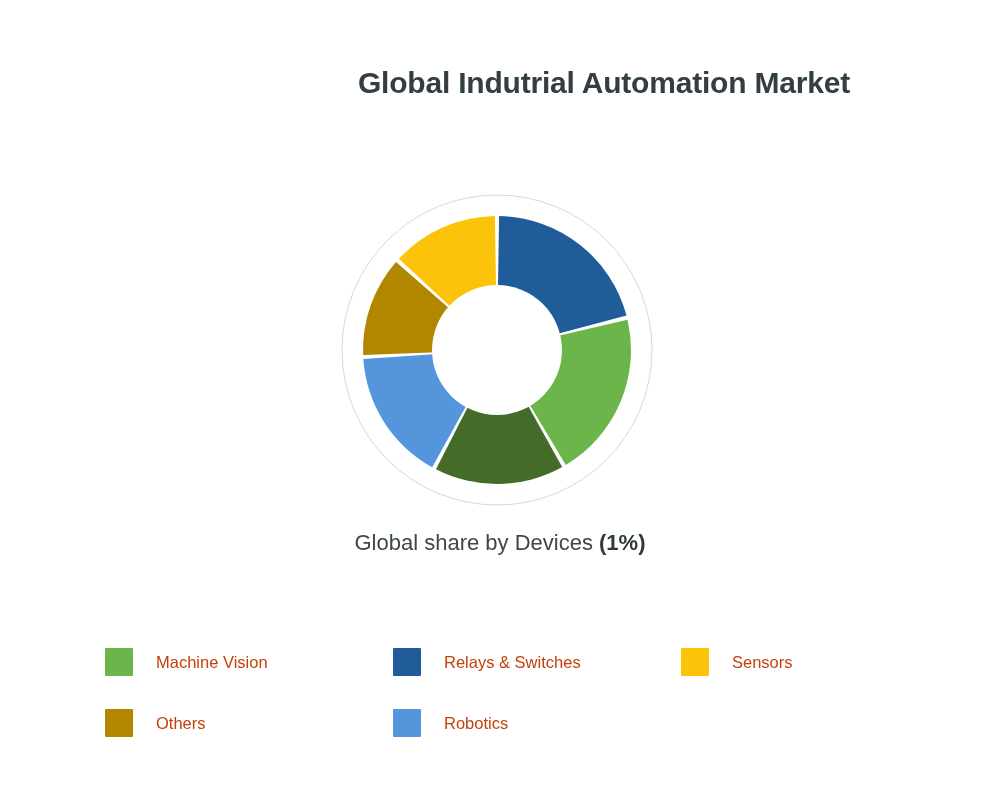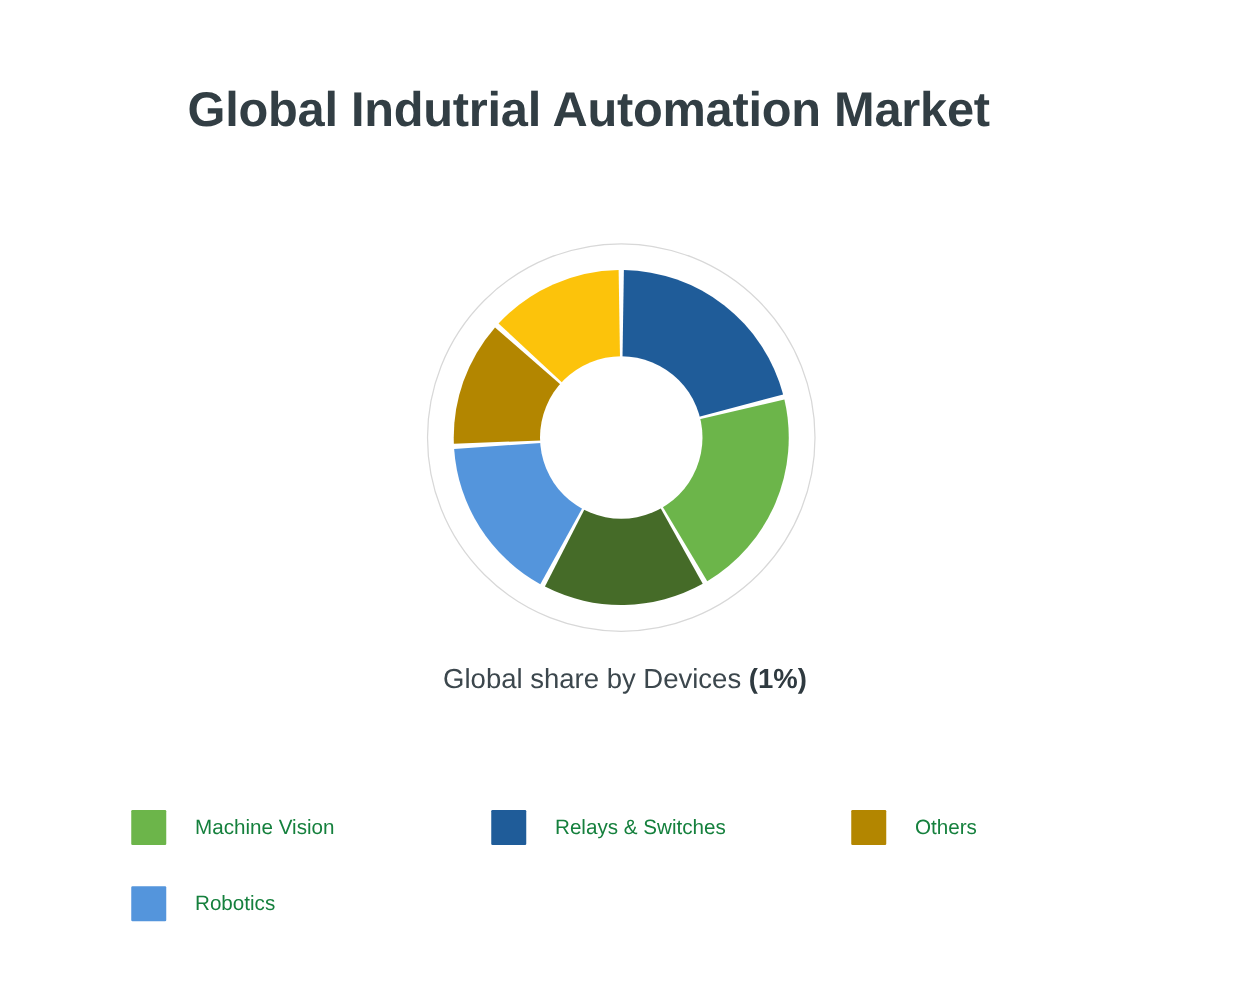--- a/index.html
+++ b/index.html
@@ -19,22 +19,22 @@
     height: 800px;
     background: #ffffff;
   }
 
   
   #chart-title {
     position: absolute;
     left: 150px;
     top: 62px;
     width: 700px;
-    text-align: left;
-    font-size: 39px;
+    text-align: right;
+    font-size: 30px;
     font-weight: bold;
     line-height: 1.37;
     color: #323e44;
     letter-spacing: -0.2px;
   }
 
   
   #donut-wrap {
     position: absolute;
     left: 341px;
@@ -82,21 +82,21 @@
   }
   .legend-swatch {
     width: 28px;
     height: 28px;
     flex: 0 0 28px;
     border-radius: 1px;
   }
   .legend-label {
     margin-left: 23px;
     font-size: 16.5px;
-    color: #15803d;
+    color: #c2410c;
     white-space: nowrap;
   }
 </style>
 </head>
 <body>
 
 <div id="canvas">
 
   <div id="chart-title">Global Indutrial Automation Market</div>
 
@@ -125,20 +125,24 @@
   <div id="legend">
       <div class="legend-item">
         <span class="legend-swatch" style="background: rgb(108, 181, 74);"></span>
         <span class="legend-label">Machine Vision</span>
       </div>
       <div class="legend-item">
         <span class="legend-swatch" style="background: rgb(31, 92, 153);"></span>
         <span class="legend-label">Relays &amp; Switches</span>
       </div>
       <div class="legend-item">
+        <span class="legend-swatch" style="background: rgb(252, 195, 11);"></span>
+        <span class="legend-label">Sensors</span>
+      </div>
+      <div class="legend-item">
         <span class="legend-swatch" style="background: rgb(179, 134, 0);"></span>
         <span class="legend-label">Others</span>
       </div>
       <div class="legend-item">
         <span class="legend-swatch" style="background: rgb(84, 149, 220);"></span>
         <span class="legend-label">Robotics</span>
       </div>
     </div>
 
 </div>

